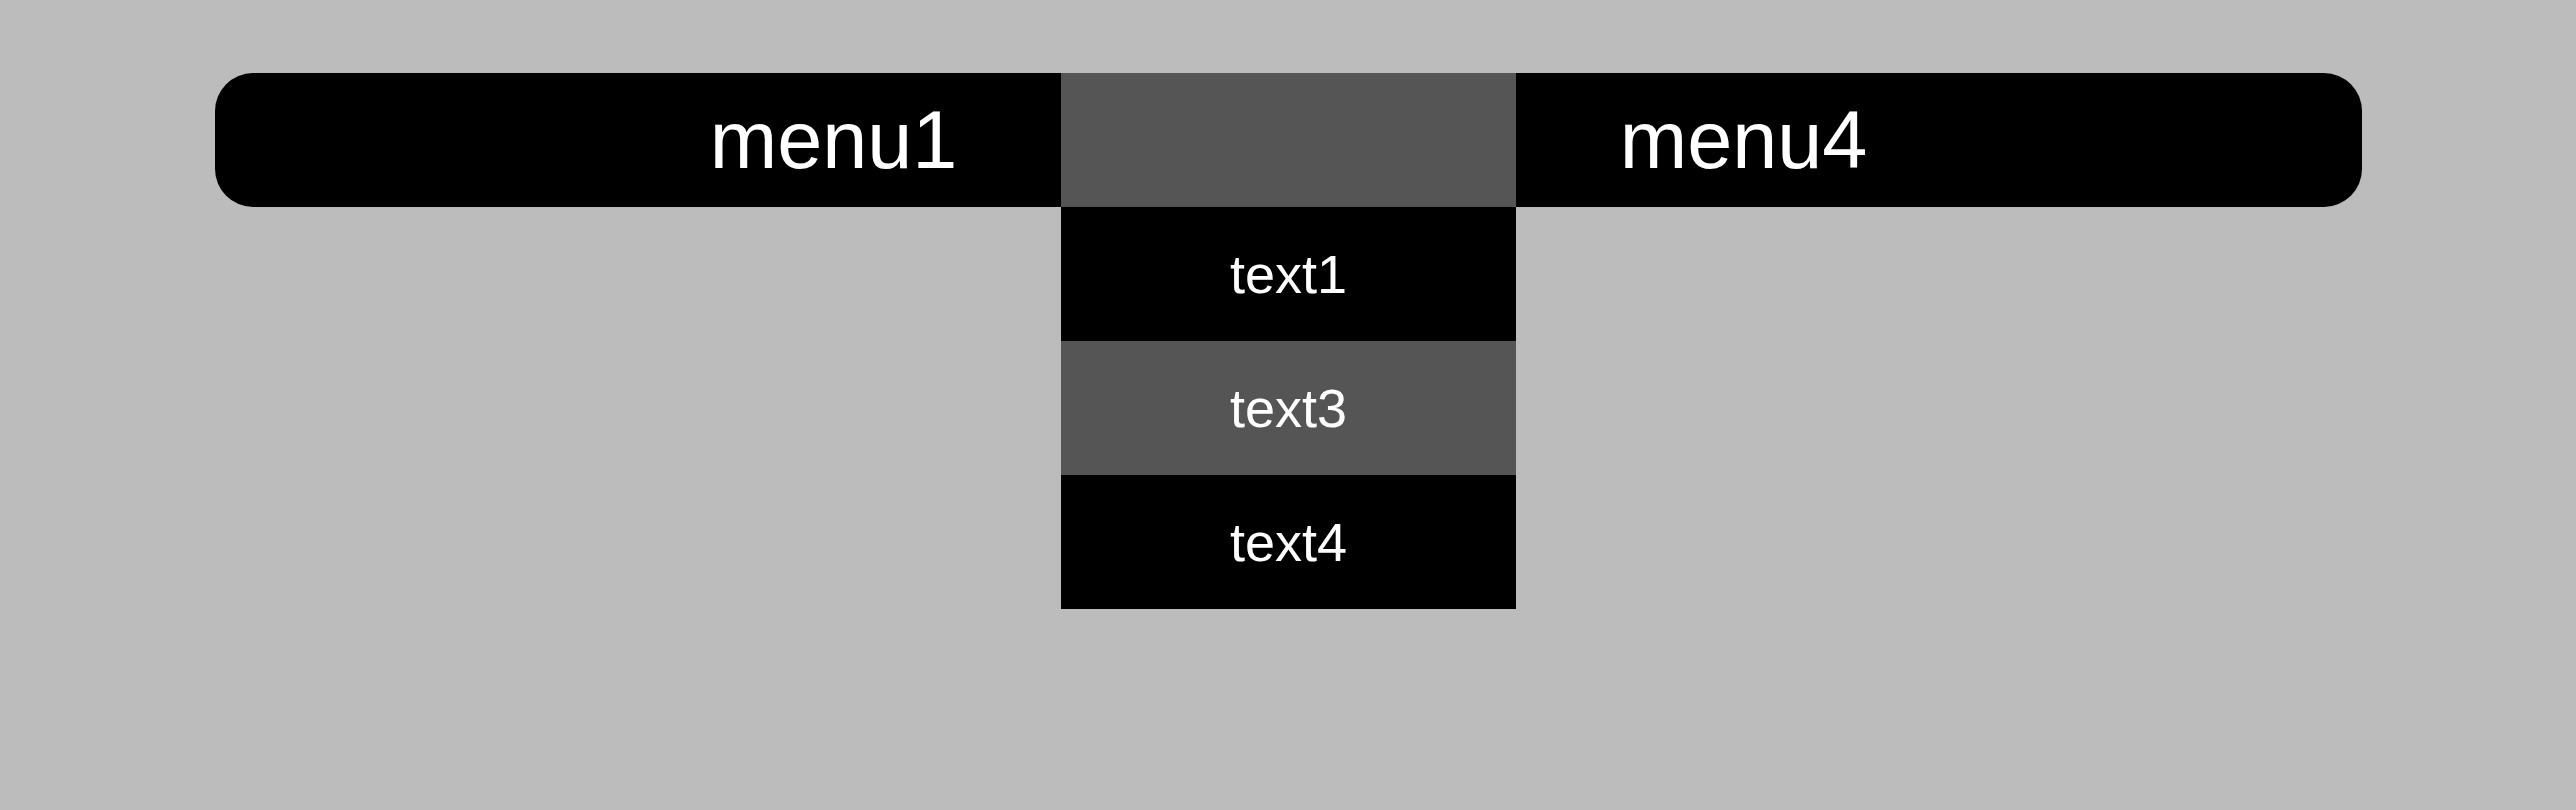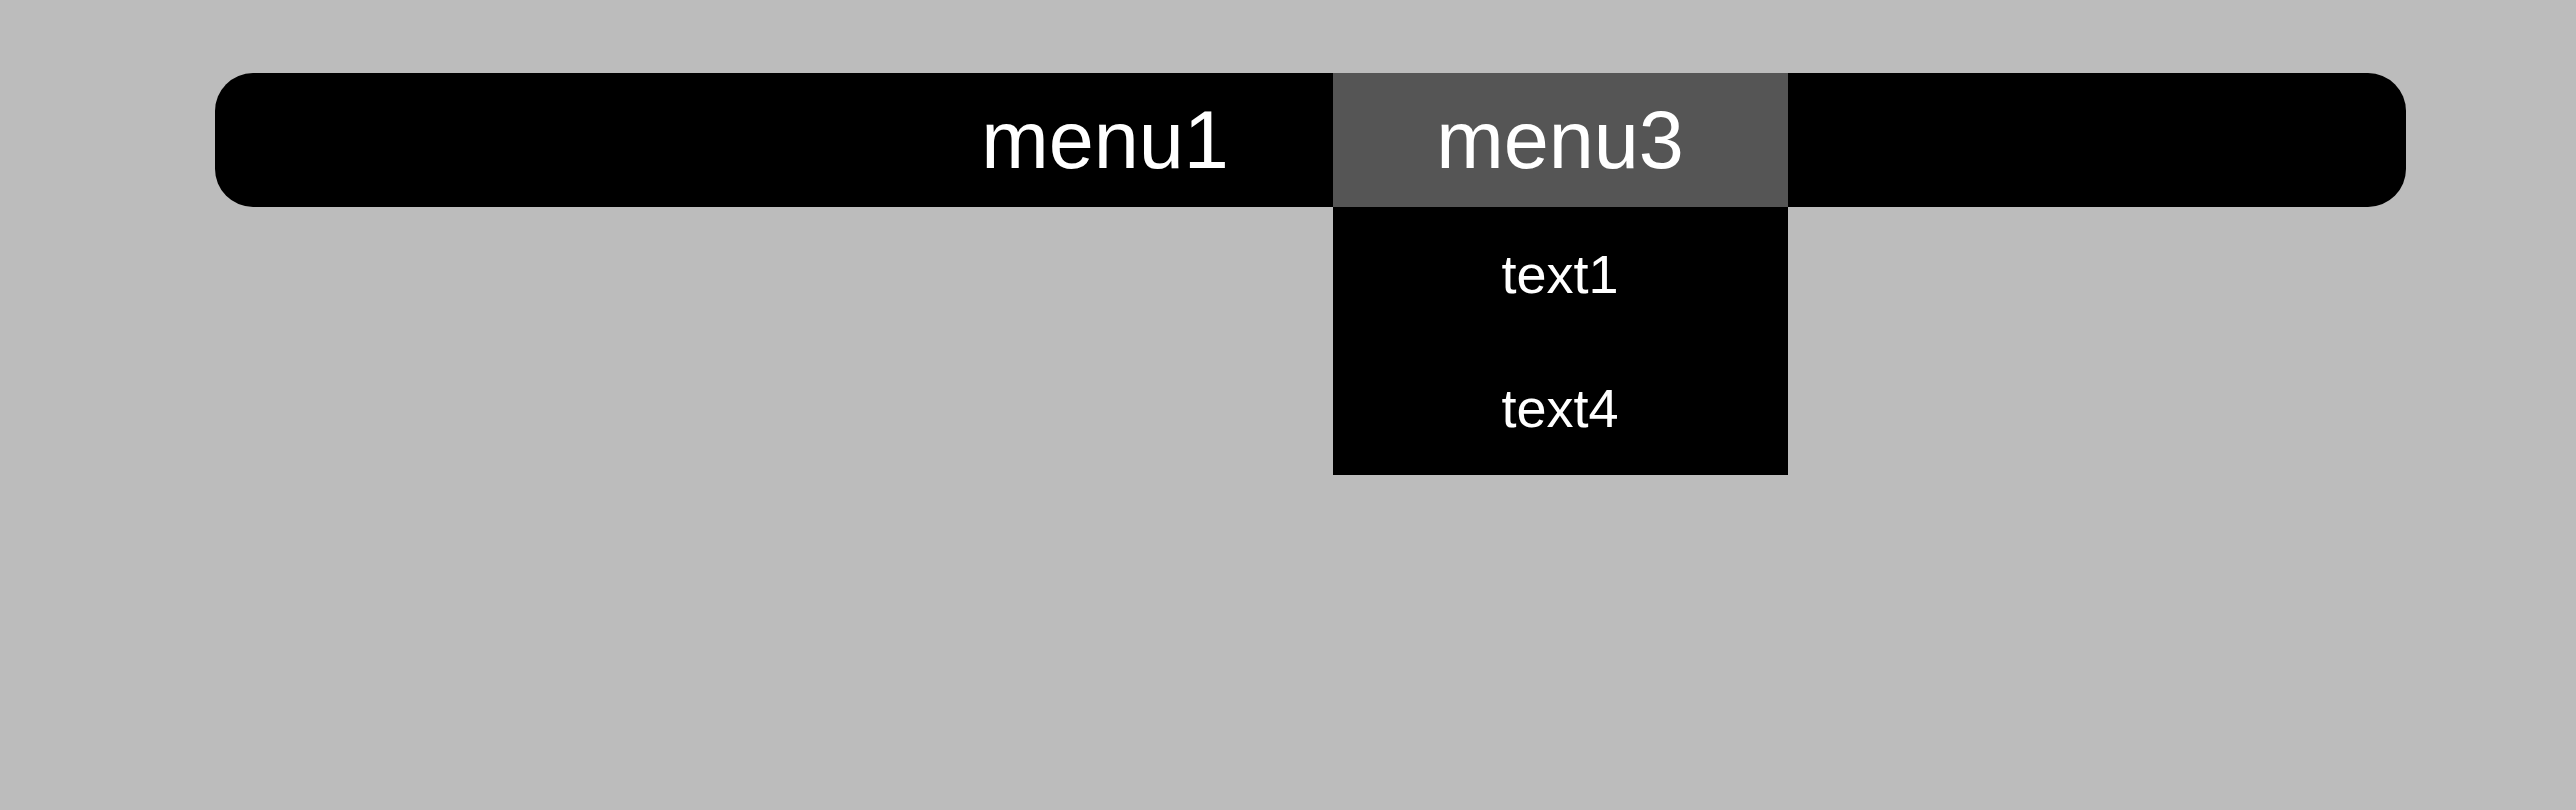--- a/index.html
+++ b/index.html
@@ -14,21 +14,20 @@
     position: absolute;
     left: 215px;
     top: 73px;
     width: 2147px;
     height: 134px;
     background: var(--bar-bg, #000000);
     border-radius: 38px;
     display: flex;
     justify-content: center;
     align-items: stretch;
-    padding-left: 44px;
   }
   .menu-item {
     position: relative;
     width: 455px;
     height: 134px;
     line-height: 134px;
     text-align: center;
     font-size: 81px;
     color: var(--item-text, #ffffff);
     cursor: default;
@@ -56,22 +55,23 @@
 </style>
 </head>
 <body>
 
 <nav class="menubar">
 
   <div class="menu-item">menu1</div>
 
 
   <div class="menu-item active expanded">
-    <span>menu3</span>
     <div class="dropdown">
       <div class="dropdown-item">text1</div>
+      <div class="dropdown-item active">text3</div>
       <div class="dropdown-item">text4</div>
     </div>
   </div>
 
+  <div class="menu-item">menu4</div>
 
 </nav>
 
 
 </body></html>

